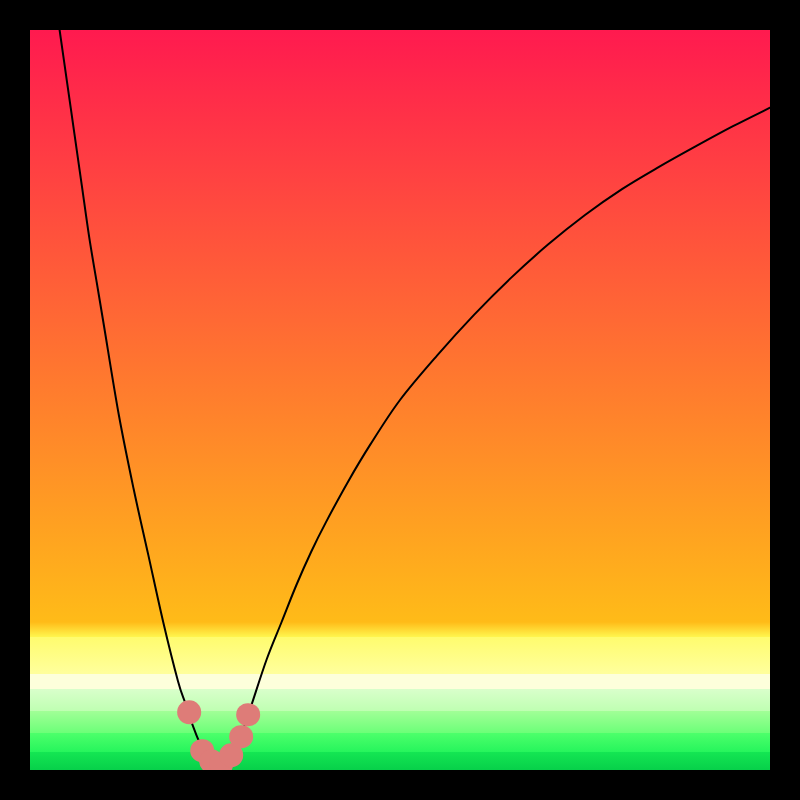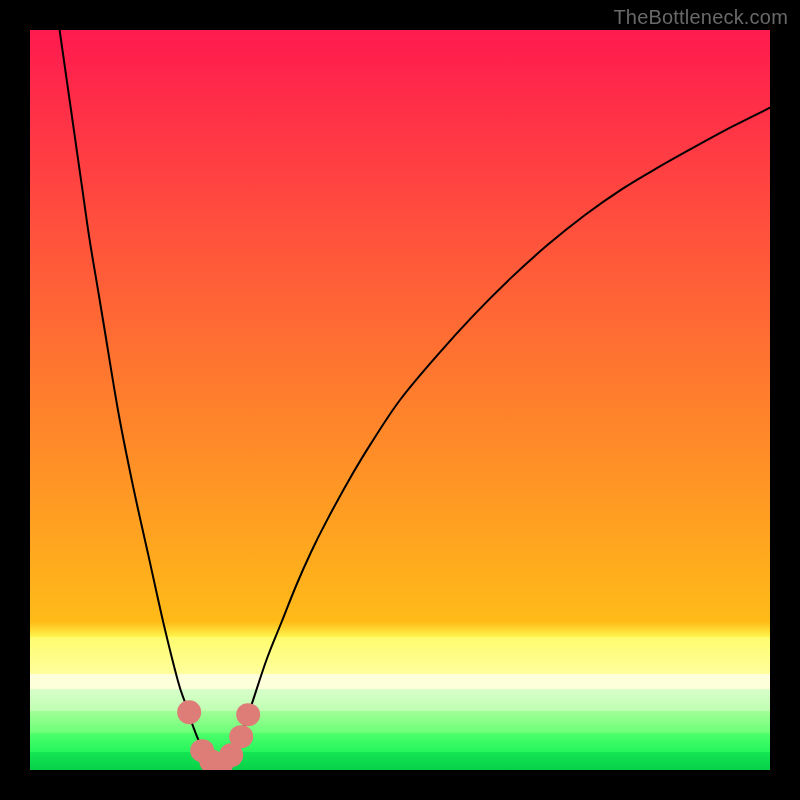--- a/index.html
+++ b/index.html
@@ -53,21 +53,20 @@
     color: #696969;
     font-size: 20px;
     font-weight: 500;
     letter-spacing: 0.2px;
   }
 </style>
 </head>
 <body>
 
 <div class="frame">
-  <div class="watermark">TheBottleneck.com</div>
   <div class="plot-area">
     <div id="gradient-host">
         <div class="gradient-band" style="top: 0px; height: 592px; background: linear-gradient(rgb(255, 26, 79), rgb(255, 187, 24));"></div>
         <div class="gradient-band" style="top: 592px; height: 14.8px; background: linear-gradient(rgb(255, 187, 24), rgb(255, 246, 78));"></div>
         <div class="gradient-band" style="top: 606.8px; height: 37px; background: linear-gradient(rgb(255, 252, 110), rgb(255, 255, 157));"></div>
         <div class="gradient-band" style="top: 643.8px; height: 14.8px; background: linear-gradient(rgb(253, 255, 219), rgb(253, 255, 219));"></div>
         <div class="gradient-band" style="top: 658.6px; height: 22.2px; background: linear-gradient(rgb(217, 255, 203), rgb(191, 255, 178));"></div>
         <div class="gradient-band" style="top: 680.8px; height: 22.2px; background: linear-gradient(rgb(161, 255, 151), rgb(108, 255, 120));"></div>
         <div class="gradient-band" style="top: 703px; height: 18.5px; background: linear-gradient(rgb(77, 255, 107), rgb(38, 245, 92));"></div>
         <div class="gradient-band" style="top: 721.5px; height: 18.5px; background: linear-gradient(rgb(20, 230, 83), rgb(7, 208, 74));"></div>

